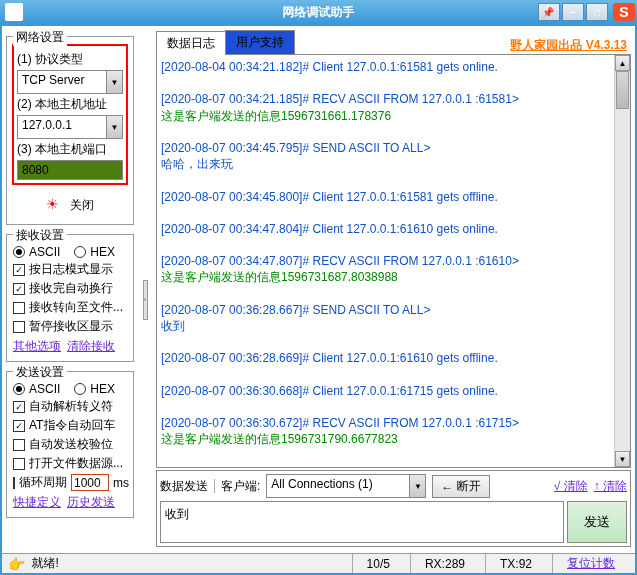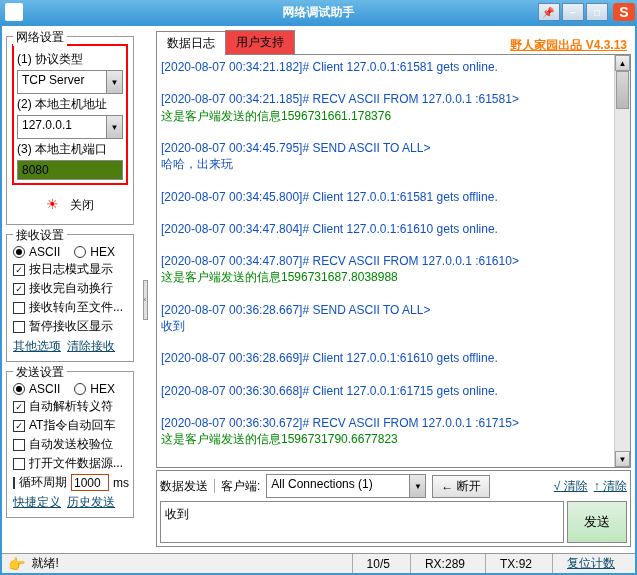--- a/index.html
+++ b/index.html
@@ -22,24 +22,24 @@
 .dropdown-text { flex: 1; padding: 2px 4px; }
 .dropdown-btn { width: 16px; background: linear-gradient(#e8e8e8, #c8c8c8); border-left: 1px solid #888; display: flex; align-items: center; justify-content: center; font-size: 8px; }
 .input { width: 100%; border: 1px solid #888; height: 20px; padding: 2px 4px; background: #4d7c0f; }
 .close-row { text-align: center; margin-top: 8px; padding: 4px 0; }
 .sun-icon { color: #ff0000; font-size: 14px; }
 .close-lbl { margin-left: 8px; }
 .chk-row { display: flex; align-items: center; gap: 4px; margin: 2px 0; white-space: nowrap; }
 .chk, .rad { width: 12px; height: 12px; border: 1px solid #333; display: inline-flex; align-items: center; justify-content: center; font-size: 9px; }
 .rad { border-radius: 50%; }
 .dot { width: 6px; height: 6px; background: #000; border-radius: 50%; }
-.link { color: #0c4a6e; text-decoration: underline; cursor: pointer; }
+.link { color: #6d28d9; text-decoration: underline; cursor: pointer; }
 .link-row { display: flex; gap: 6px; margin-top: 3px; }
 .tabs { display: flex; border-bottom: 1px solid #888; align-items: flex-end; }
-.tab { padding: 3px 10px; border: 1px solid #888; border-bottom: none; background: #ef4444; margin-right: -1px; }
+.tab { padding: 3px 10px; border: 1px solid #888; border-bottom: none; background: #1d4ed8; margin-right: -1px; }
 .tab.active { background: #fff; position: relative; top: 1px; }
 .tab-spacer { flex: 1; }
 .brand { color: #ff7800; font-weight: bold; padding-right: 4px; text-decoration: underline; }
 .log { flex: 1; border: 1px solid #888; border-top: none; padding: 4px; overflow: hidden; font-family: "Courier New", monospace; position: relative; }
 .log-line { white-space: pre; line-height: 1.35; }
 .blue { color: #1050c8; }
 .green { color: #008800; }
 .scrollbar-v { position: absolute; right: 0; top: 0; bottom: 0; width: 16px; background: #e8e8e8; border-left: 1px solid #ccc; }
 .sb-btn { height: 16px; background: linear-gradient(#f0f0f0, #d0d0d0); border: 1px solid #999; display: flex; align-items: center; justify-content: center; font-size: 8px; }
 .sb-thumb { height: 38px; margin: 0 1px; background: linear-gradient(#d8d8d8, #b8b8b8); border: 1px solid #999; }
@@ -178,21 +178,21 @@
 
     <div class="right-pane">
       <div class="right-inner">
         <div class="tabs">
           <div class="tab active">数据日志</div>
           <div class="tab">用户支持</div>
           <div class="tab-spacer"></div>
           <span class="brand">野人家园出品 V4.3.13</span>
         </div>
         <div class="log" id="log-area">
-          <div class="log-line blue">[2020-08-07 00:34:21.182]# Client 127.0.0.1:61581 gets online.</div>
+          <div class="log-line blue">[2020-08-04 00:34:21.182]# Client 127.0.0.1:61581 gets online.</div>
             <div class="log-line "> </div>
             <div class="log-line blue">[2020-08-07 00:34:21.185]# RECV ASCII FROM 127.0.0.1 :61581&gt;</div>
             <div class="log-line green">这是客户端发送的信息1596731661.178376</div>
             <div class="log-line "> </div>
             <div class="log-line blue">[2020-08-07 00:34:45.795]# SEND ASCII TO ALL&gt;</div>
             <div class="log-line blue">哈哈，出来玩</div>
             <div class="log-line "> </div>
             <div class="log-line blue">[2020-08-07 00:34:45.800]# Client 127.0.0.1:61581 gets offline.</div>
             <div class="log-line "> </div>
             <div class="log-line blue">[2020-08-07 00:34:47.804]# Client 127.0.0.1:61610 gets online.</div>

